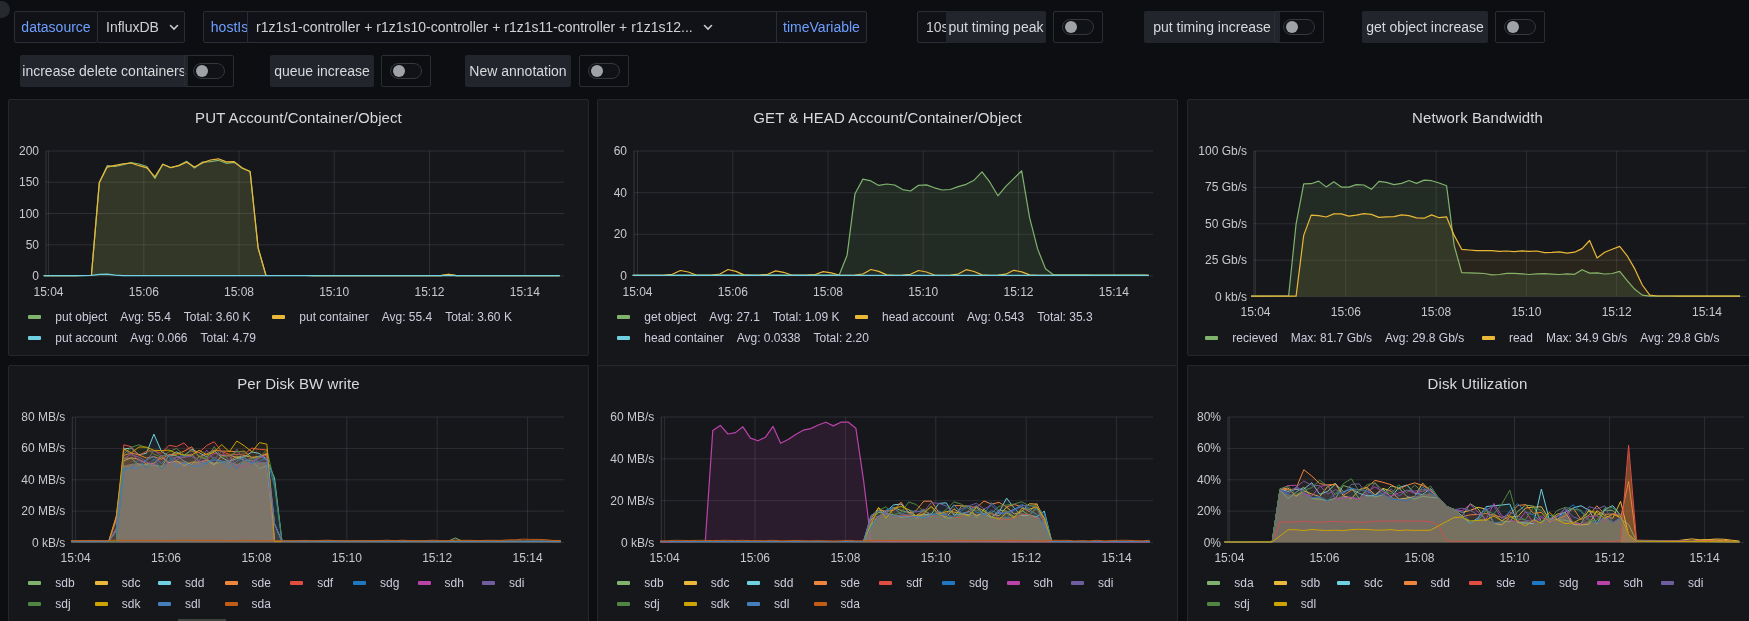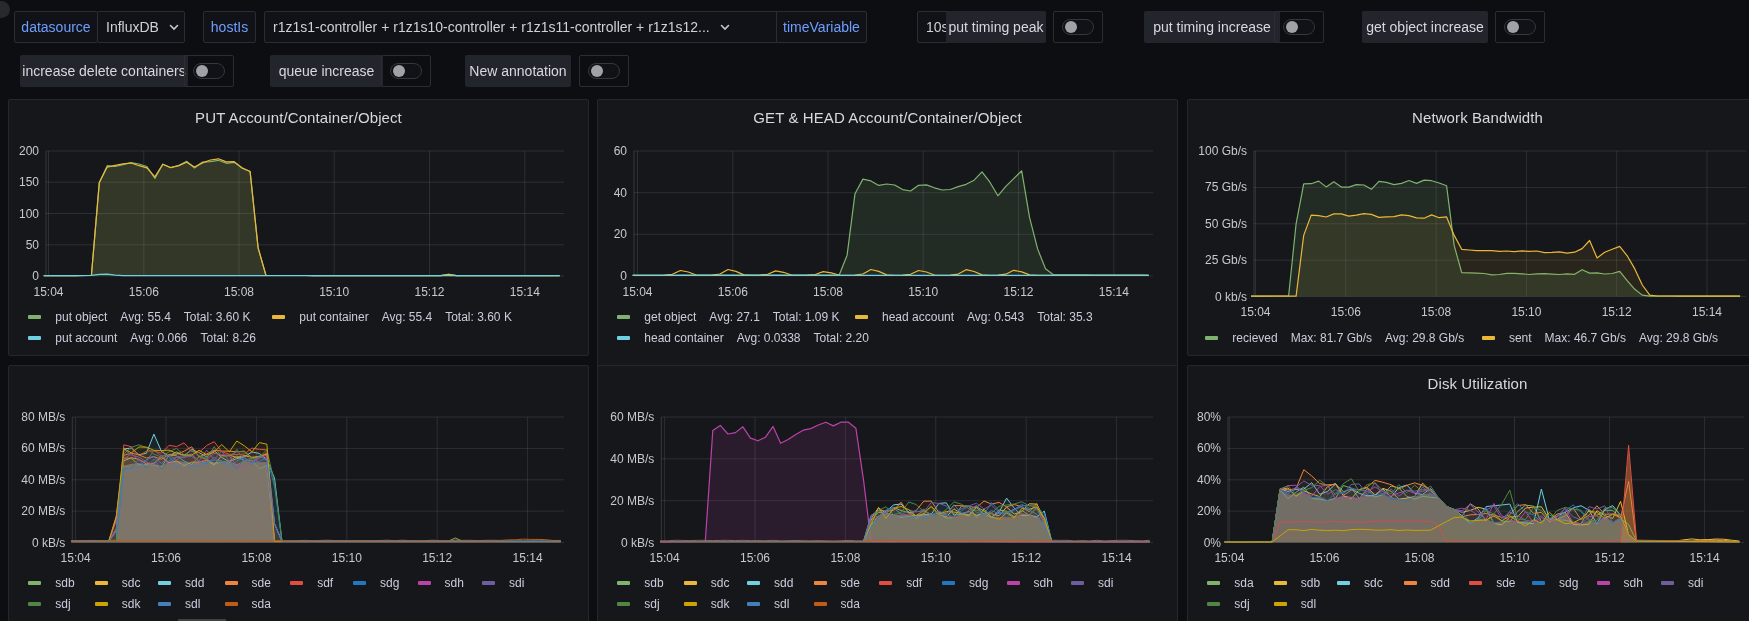--- a/index.html
+++ b/index.html
@@ -34,21 +34,21 @@
 </style></head><body>
 <div class="corner"></div>
 <div class="vlabel" style="left:14px;top:11px;width:84px">datasource</div>
 <div class="vval" style="left:97px;top:11px;width:88px">
     <span>InfluxDB</span>
     <svg class="chev" width="12" height="12" viewBox="0 0 12 12">
       <path d="M2.5 4.5l3.5 3.5 3.5-3.5" fill="none" stroke="#c8c9ce" stroke-width="1.6" stroke-linecap="round"></path>
     </svg>
   </div>
 <div class="vlabel" style="left:203px;top:11px;width:53px">hostIs</div>
-<div class="vval" style="left:264px;top:11px;width:550px">
+<div class="vval" style="left:247px;top:11px;width:550px">
     <span>r1z1s1-controller + r1z1s10-controller + r1z1s11-controller + r1z1s12...</span>
     <svg class="chev" width="12" height="12" viewBox="0 0 12 12">
       <path d="M2.5 4.5l3.5 3.5 3.5-3.5" fill="none" stroke="#c8c9ce" stroke-width="1.6" stroke-linecap="round"></path>
     </svg>
   </div>
 <div class="vlabel" style="left:776px;top:11px;width:91px">timeVariable</div>
 <div class="vval" style="left:917px;top:11px;width:56px">
     <span>10s</span>
     <svg class="chev" width="12" height="12" viewBox="0 0 12 12">
       <path d="M2.5 4.5l3.5 3.5 3.5-3.5" fill="none" stroke="#c8c9ce" stroke-width="1.6" stroke-linecap="round"></path>
@@ -71,21 +71,21 @@
     <div class="sw-pill">
       <div class="sw-knob"></div>
     </div>
   </div>
 <div class="flabel" style="left:20px;top:55px;width:168px">increase delete containers</div>
 <div class="sw-box" style="left:184px;top:55px">
     <div class="sw-pill">
       <div class="sw-knob"></div>
     </div>
   </div>
-<div class="flabel" style="left:270px;top:55px;width:113px">queue increase</div>
+<div class="flabel" style="left:270px;top:55px;width:104px">queue increase</div>
 <div class="sw-box" style="left:381px;top:55px">
     <div class="sw-pill">
       <div class="sw-knob"></div>
     </div>
   </div>
 <div class="flabel" style="left:465px;top:55px;width:106px">New annotation</div>
 <div class="sw-box" style="left:579px;top:55px">
     <div class="sw-pill">
       <div class="sw-knob"></div>
     </div>
@@ -131,21 +131,21 @@
 <div class="li" style="left:263.3px;top:208.0px">
       <span class="sw" style="background:#EAB839"></span>
       <span class="nm">put container</span>
       <span class="st">Avg: 55.4</span>
       <span class="st">Total: 3.60 K</span>
     </div>
 <div class="li" style="left:19.3px;top:229.6px">
       <span class="sw" style="background:#6ED0E0"></span>
       <span class="nm">put account</span>
       <span class="st">Avg: 0.066</span>
-      <span class="st">Total: 8.26</span>
+      <span class="st">Total: 4.79</span>
     </div>
 </div>
 <div class="panel" style="left:597px;top:99px;width:581px;height:316px">
 <div class="ptitle">GET &amp; HEAD Account/Container/Object</div>
 <svg width="581" height="257" style="position:absolute;left:0;top:0">
 <line x1="36.0" y1="176.0" x2="555.0" y2="176.0" stroke="rgba(204,204,220,0.13)" stroke-width="1"></line>
 <text x="29.0" y="180.0" fill="#c8c9ce" font-size="12" text-anchor="end">0</text>
 <line x1="36.0" y1="134.3" x2="555.0" y2="134.3" stroke="rgba(204,204,220,0.13)" stroke-width="1"></line>
 <text x="29.0" y="138.3" fill="#c8c9ce" font-size="12" text-anchor="end">20</text>
 <line x1="36.0" y1="92.7" x2="555.0" y2="92.7" stroke="rgba(204,204,220,0.13)" stroke-width="1"></line>
@@ -221,26 +221,27 @@
 <polyline points="63.0,196.2 70.5,196.2 78.0,196.1 85.6,196.1 93.1,196.1 100.6,196.1 108.1,196.1 115.7,135.4 123.2,115.1 130.7,115.6 138.2,117.0 145.8,113.9 153.3,113.9 160.8,116.1 168.3,115.1 175.9,113.7 183.4,114.4 190.9,117.4 198.4,116.8 206.0,116.7 213.5,114.8 221.0,115.7 228.5,117.8 236.1,118.2 243.6,114.9 251.1,117.7 258.6,116.9 266.2,135.4 273.7,149.3 281.2,150.0 288.7,150.7 296.3,150.6 303.8,150.6 311.3,151.4 318.8,151.0 326.4,151.6 333.9,150.9 341.4,151.4 348.9,151.0 356.5,152.6 364.0,152.3 371.5,151.8 379.0,153.1 386.6,152.2 394.1,148.6 401.6,140.5 409.1,158.0 416.7,152.2 424.2,149.3 431.7,146.4 439.2,155.8 446.8,168.9 454.3,185.0 461.8,195.1 469.3,196.0 476.9,196.0 484.4,196.0 491.9,196.1 499.4,196.1 507.0,196.1 514.5,196.1 522.0,196.1 529.5,196.1 537.1,196.1 544.6,196.1 552.1,196.2" fill="none" stroke="#EAB839" stroke-width="1.2" stroke-linejoin="round"></polyline>
 </svg>
 <div class="li" style="left:17.3px;top:229.6px">
       <span class="sw" style="background:#7EB26D"></span>
       <span class="nm">recieved</span>
       <span class="st">Max: 81.7 Gb/s</span>
       <span class="st">Avg: 29.8 Gb/s</span>
     </div>
 <div class="li" style="left:293.9px;top:229.6px">
       <span class="sw" style="background:#EAB839"></span>
-      <span class="nm">sent</span>
-      <span class="st">Max: 46.7 Gb/s</span>
+      <span class="nm">read</span>
+      <span class="st">Max: 34.9 Gb/s</span>
       <span class="st">Avg: 29.8 Gb/s</span>
     </div>
 </div>
 <div class="panel" style="left:8px;top:365px;width:581px;height:257px">
+<div class="ptitle">Per Disk BW write</div>
 <svg width="581" height="257" style="position:absolute;left:0;top:0">
 <line x1="63.3" y1="176.5" x2="555.0" y2="176.5" stroke="rgba(204,204,220,0.13)" stroke-width="1"></line>
 <text x="56.3" y="180.5" fill="#c8c9ce" font-size="12" text-anchor="end">0 kB/s</text>
 <line x1="63.3" y1="145.1" x2="555.0" y2="145.1" stroke="rgba(204,204,220,0.13)" stroke-width="1"></line>
 <text x="56.3" y="149.1" fill="#c8c9ce" font-size="12" text-anchor="end">20 MB/s</text>
 <line x1="63.3" y1="113.8" x2="555.0" y2="113.8" stroke="rgba(204,204,220,0.13)" stroke-width="1"></line>
 <text x="56.3" y="117.8" fill="#c8c9ce" font-size="12" text-anchor="end">40 MB/s</text>
 <line x1="63.3" y1="82.4" x2="555.0" y2="82.4" stroke="rgba(204,204,220,0.13)" stroke-width="1"></line>
 <text x="56.3" y="86.4" fill="#c8c9ce" font-size="12" text-anchor="end">60 MB/s</text>
 <line x1="63.3" y1="51.0" x2="555.0" y2="51.0" stroke="rgba(204,204,220,0.13)" stroke-width="1"></line>

